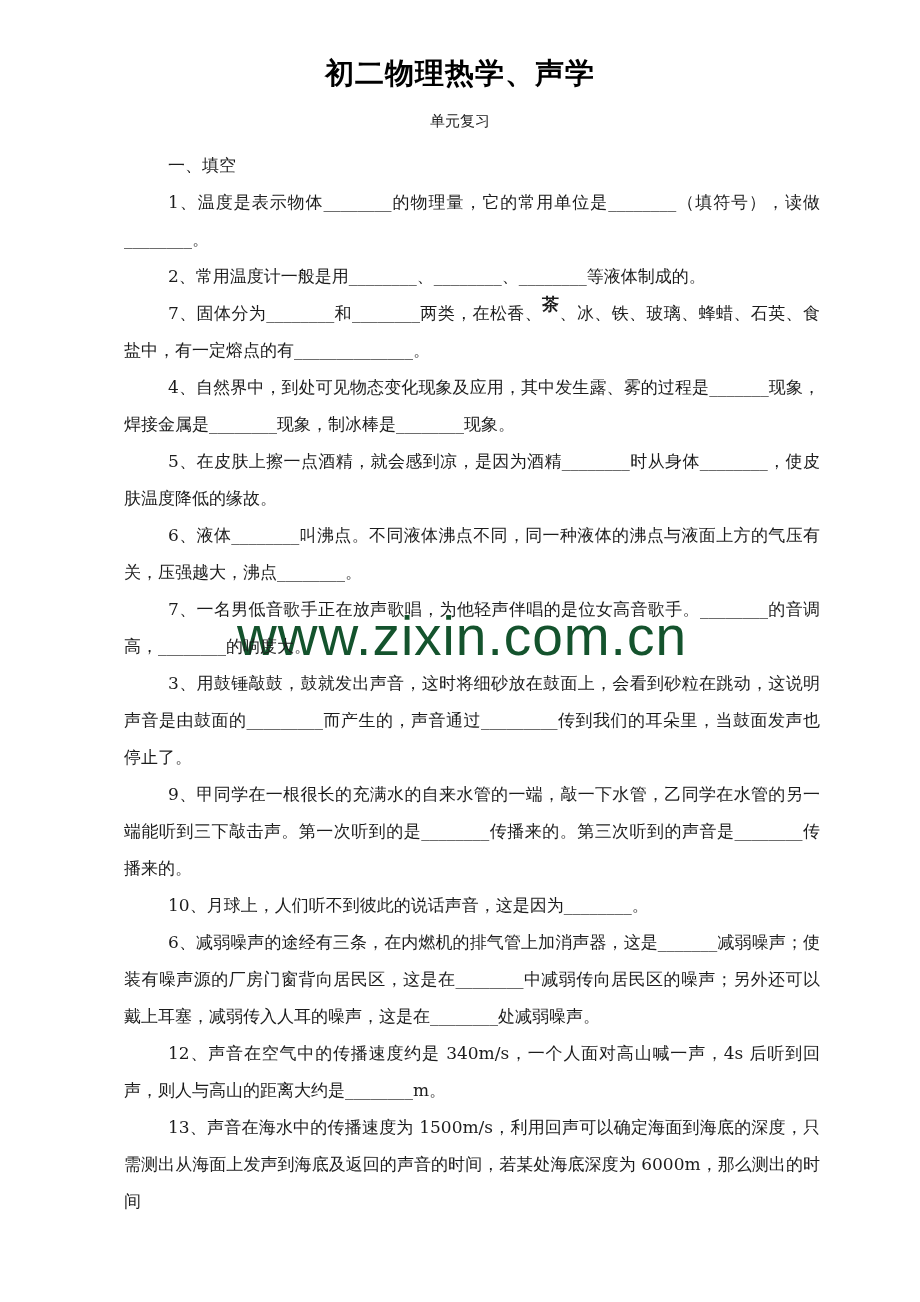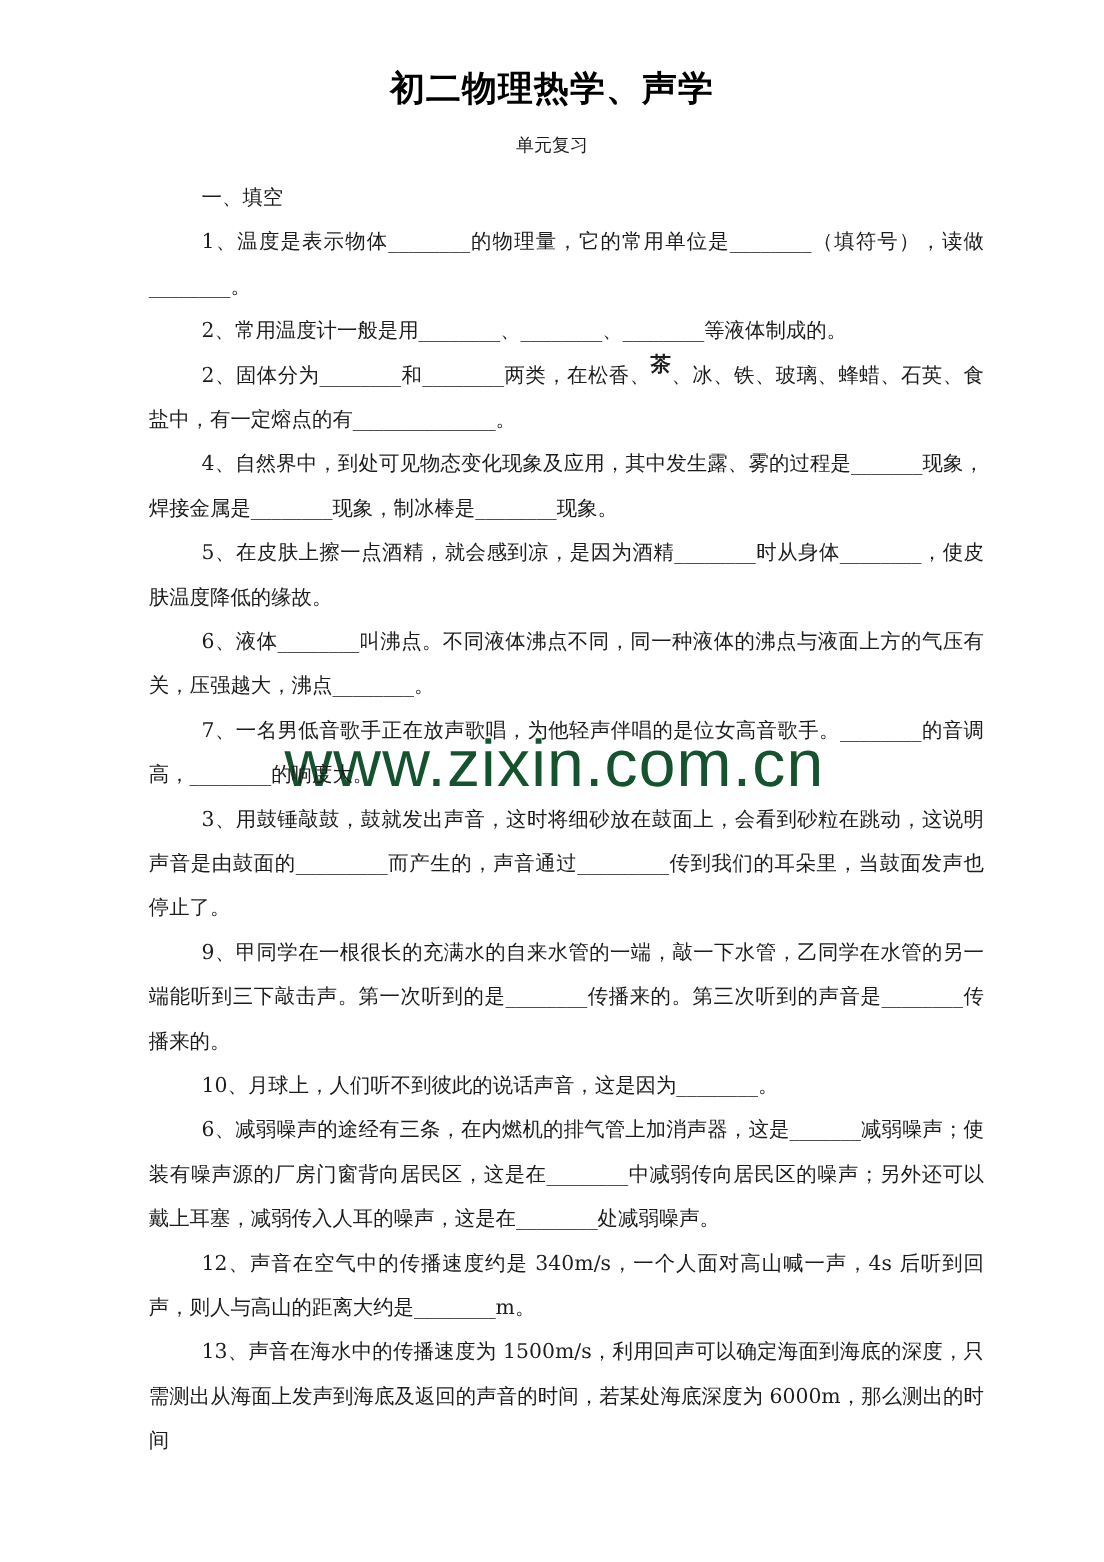--- a/index.html
+++ b/index.html
@@ -79,21 +79,21 @@
 
     <div class="subtitle">单元复习</div>
 
     <div class="content">
 
       <p>一、填空</p>
 
       <p>1、温度是表示物体________的物理量，它的常用单位是________（填符号），读做________。</p>
       <p>2、常用温度计一般是用________、________、________等液体制成的。</p>
 
-      <p><span>2、固体分为________和________两类，在松香、</span><span class="inserted-char">茶</span><span>、冰、铁、玻璃、蜂蜡、石英、食盐中，有一定熔点的有______________。</span></p>
+      <p><span>7、固体分为________和________两类，在松香、</span><span class="inserted-char">茶</span><span>、冰、铁、玻璃、蜂蜡、石英、食盐中，有一定熔点的有______________。</span></p>
 
       <p>4、自然界中，到处可见物态变化现象及应用，其中发生露、雾的过程是_______现象，焊接金属是________现象，制冰棒是________现象。</p>
       <p>5、在皮肤上擦一点酒精，就会感到凉，是因为酒精________时从身体________，使皮肤温度降低的缘故。</p>
       <p>6、液体________叫沸点。不同液体沸点不同，同一种液体的沸点与液面上方的气压有关，压强越大，沸点________。</p>
       <p>7、一名男低音歌手正在放声歌唱，为他轻声伴唱的是位女高音歌手。________的音调高，________的响度大。</p>
       <p>3、用鼓锤敲鼓，鼓就发出声音，这时将细砂放在鼓面上，会看到砂粒在跳动，这说明声音是由鼓面的_________而产生的，声音通过_________传到我们的耳朵里，当鼓面发声也停止了。</p>
       <p>9、甲同学在一根很长的充满水的自来水管的一端，敲一下水管，乙同学在水管的另一端能听到三下敲击声。第一次听到的是________传播来的。第三次听到的声音是________传播来的。</p>
       <p>10、月球上，人们听不到彼此的说话声音，这是因为________。</p>
       <p>6、减弱噪声的途经有三条，在内燃机的排气管上加消声器，这是_______减弱噪声；使装有噪声源的厂房门窗背向居民区，这是在________中减弱传向居民区的噪声；另外还可以戴上耳塞，减弱传入人耳的噪声，这是在________处减弱噪声。</p>
       <p>12、声音在空气中的传播速度约是 340m/s，一个人面对高山喊一声，4s 后听到回声，则人与高山的距离大约是________m。</p>

